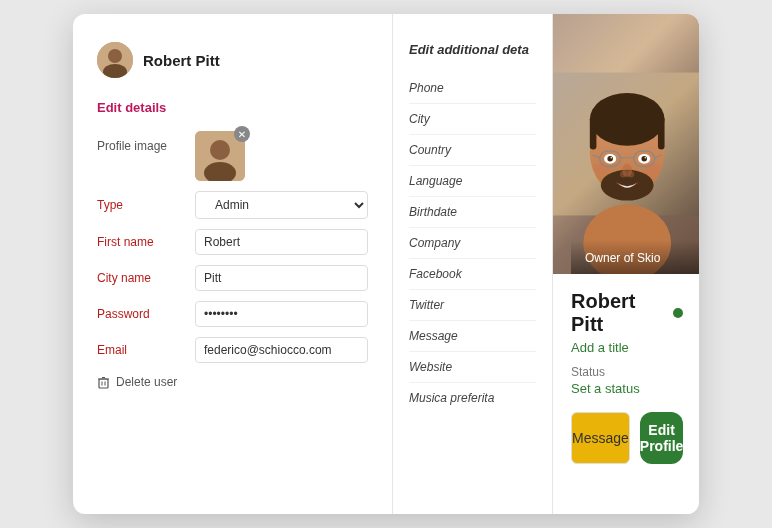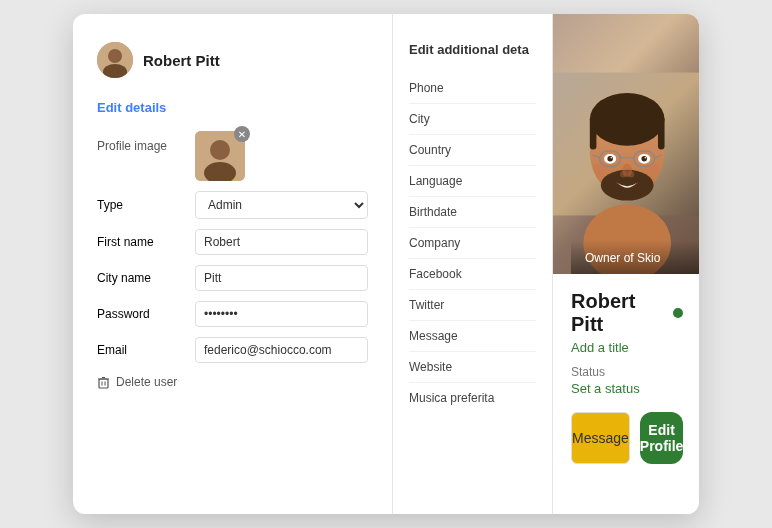--- a/index.html
+++ b/index.html
@@ -48,50 +48,50 @@
     }
     .user-avatar-small svg { width: 36px; height: 36px; }
     .user-name-header {
       font-size: 15px;
       font-weight: 600;
       color: #222;
     }
     .section-title {
       font-size: 13px;
       font-weight: 600;
-      color: #3b82f6;
+      color: #be185d;
       margin-bottom: 16px;
     }
     .form-row {
       display: flex;
       align-items: center;
       margin-bottom: 10px;
       gap: 8px;
     }
     .form-label {
       width: 90px;
       font-size: 12px;
-      color: #000000;
+      color: #b91c1c;
       flex-shrink: 0;
     }
     .form-input {
       flex: 1;
       border: 1px solid #ddd;
       border-radius: 4px;
       padding: 5px 8px;
       font-size: 12px;
       color: #333;
       background: #fff;
       outline: none;
     }
     .form-select {
       flex: 1;
       border: 1px solid #ddd;
       border-radius: 4px;
-      padding: 5px 8px;
+      padding: 5px 15px;
       font-size: 12px;
       color: #333;
       background: #fff;
       appearance: auto;
       outline: none;
     }
     .profile-image-row {
       display: flex;
       align-items: flex-start;
       margin-bottom: 10px;
@@ -142,20 +142,21 @@
       color: #555;
       font-size: 12px;
     }
     
     .middle-panel {
       width: 160px;
       flex-shrink: 0;
       padding: 28px 16px 20px 16px;
       border-right: 1px solid #e5e5e5;
       overflow-y: auto;
+      font-style: italic;
     }
     .additional-section-title {
       font-size: 13px;
       font-weight: 600;
       color: #333;
       margin-bottom: 16px;
       white-space: nowrap;
       overflow: hidden;
       text-overflow: ellipsis;
     }

